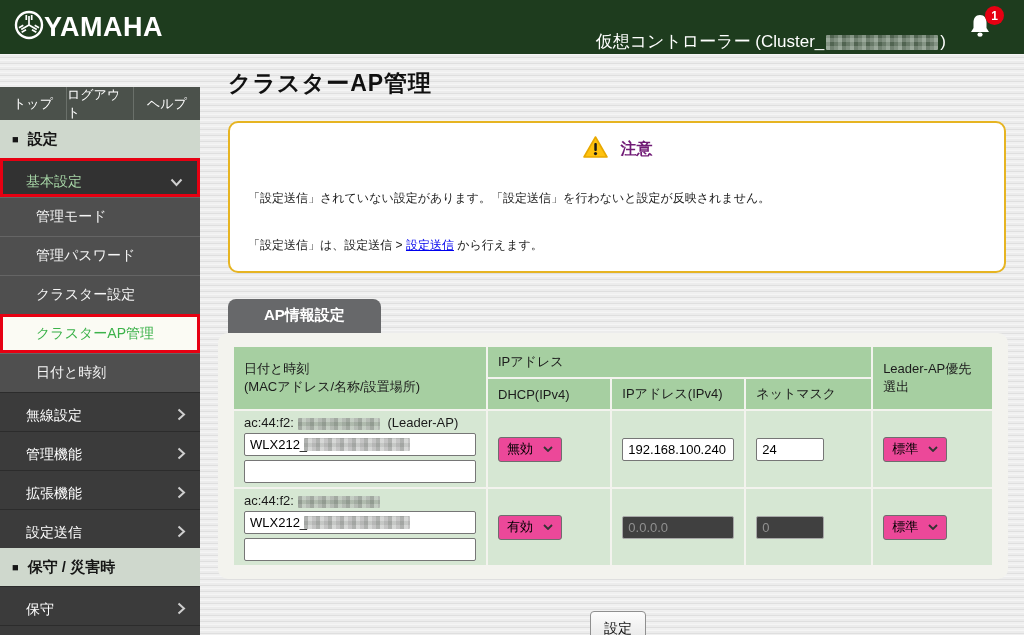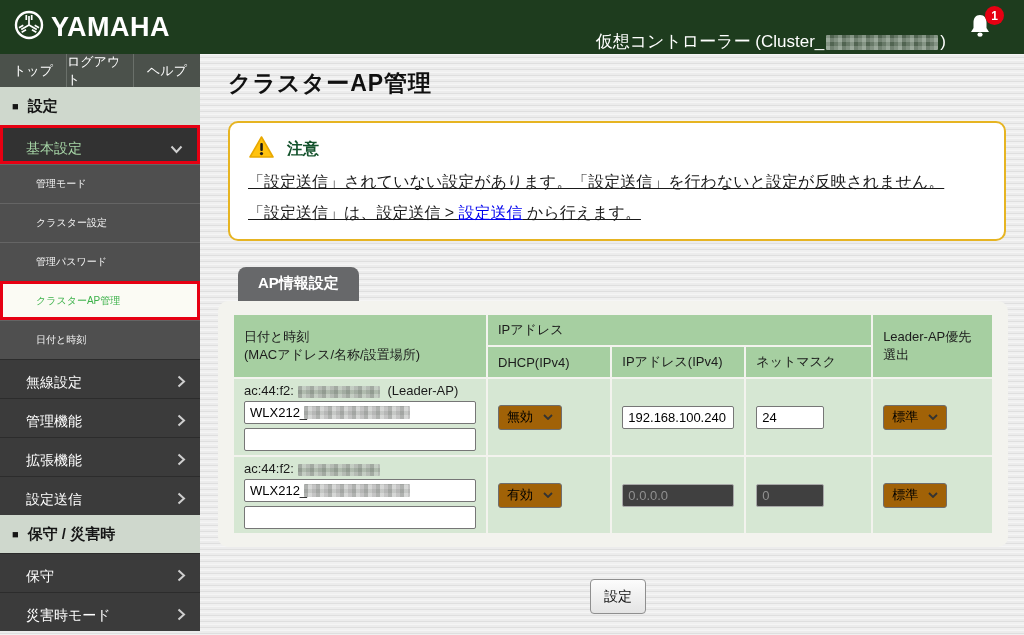--- a/index.html
+++ b/index.html
@@ -7,76 +7,76 @@
   body {
     width:1024px; height:635px; overflow:hidden;
     font-family:"Liberation Sans","DejaVu Sans",sans-serif;
     background:#e9e9e9;
   }
   
   .app-header {
     height:54px; background:#1e3c1e; display:flex;
     align-items:center; justify-content:space-between; padding:0 30px 0 14px;
   }
-  .brand { display:flex; align-items:center; gap:7px; }
+  .brand { display:flex; align-items:center; }
   .brand-text { color:#fff; font-size:27px; font-weight:bold; letter-spacing:0.5px; }
   .header-right { display:flex; align-items:center; gap:22px; }
   .ctrl-title { color:#fff; font-size:17px;margin-top:28px; }
   .bell-wrap { position:relative; width:26px; height:28px; cursor:pointer; }
   .badge {
     position:absolute; top:-7px; right:-10px; width:19px; height:19px;
     background:#e60012; border-radius:50%; color:#fff; font-size:12px;
     display:flex; align-items:center; justify-content:center; font-weight:bold;
   }
   
   .layout {
     display:flex; height:581px;
     background:repeating-linear-gradient(180deg,#f5f5f5 0 1px,#ececec 1px 3px,#dfdfdf 3px 4px,#f0f0f0 4px 6px);
   }
   .sidebar { width:200px; flex:none; }
-  .side-tabs { display:flex; height:33px; background:#4b514b; }
+  .side-tabs { display:flex; height:33px; background:#4b514b;margin-top:33px; }
   .side-tab {
     flex:1; display:flex; align-items:center; justify-content:center;
     color:#fff; font-size:13px; border-right:1px solid #6a706a; cursor:pointer;
   }
   .side-tab:last-child { border-right:none; }
   .side-section {
     height:38px; background:#cfd8cd; color:#161616; display:flex;
     align-items:center; padding-left:12px; font-size:15px; font-weight:bold; gap:9px;
   }
   .side-section .bullet { font-size:11px; }
   .menu-item {
     height:39px; background:#3b3b3b; color:#fff; display:flex; align-items:center;
     justify-content:space-between; padding:8px 14px 0 26px; font-size:14px;
     border-top:1px solid #2c2c2c; cursor:pointer;
   }
   .menu-item.parent-selected {
     background:#323232; color:#a8d8a8; border:3px solid #e60012; padding-left:23px;
   }
   .sub-item {
     height:39px; background:#4f4f4f; color:#f5f5f5; display:flex; align-items:center;
-    padding-left:36px; font-size:10px; border-top:1px solid #656565; cursor:pointer;
+    padding-left:36px; font-size:14px; border-top:1px solid #656565; cursor:pointer;
   }
   .sub-item.sub-active {
     background:#fbfbf4; color:#3cb24a; border:3px solid #e60012; padding-left:33px;
   }
   
   .main { flex:1; padding:14px 0 0 28px; }
   .page-title { margin:0; font-size:23px; color:#101010; font-weight:bold; letter-spacing:1px; }
   .notice {
     width:778px; margin-top:22px; background:#fff; border:2px solid #e6b422;
     border-radius:10px; padding:12px 18px 14px;
   }
-  .notice-head { display:flex; gap:12px; align-items:center; font-weight:bold; font-size:16px; color:#14532d; }
-  .notice-line { margin:7px 0 0; font-size:16px; color:#1a1a1a; line-height:24px;text-decoration:underline; }
+  .notice-head { display:flex; gap:12px; align-items:center; font-weight:bold; font-size:16px; color:#701a75;justify-content:center; }
+  .notice-line { margin:23px 0 0; font-size:12px; color:#1a1a1a; line-height:24px; }
   .notice a { color:#0000ee; text-decoration:underline; cursor:pointer; }
   .tabwrap { margin-top:26px; }
   .tab {
-    display:inline-block; margin-left:10px; background:#67686a; color:#fff;
-    font-weight:bold; font-size:15px; padding:7px 20px 8px; border-radius:8px 8px 0 0;
+    display:inline-block; background:#67686a; color:#fff;
+    font-weight:bold; font-size:15px; padding:7px 36px 8px; border-radius:8px 8px 0 0;
     position:relative; z-index:2;
   }
   .panel {
     width:790px; margin-left:-10px; background:#f3f3ee; border-radius:10px;
     padding:12px 14px; position:relative; z-index:1;
   }
   table.ap { border-collapse:separate; border-spacing:2px; width:100%; }
   table.ap th {
     background:#a6cfa1; font-weight:normal; font-size:13px; color:#1c1c1c;
     text-align:left; padding:5px 10px; height:30px;
@@ -87,21 +87,21 @@
     border:1px solid #767676; border-radius:2px; height:23px; font-size:13px;
     padding:0 5px; background:#fff; color:#000; font-family:inherit;
   }
   .ti:disabled { background:#404040; color:#909090; border-color:#a8a8a8; }
   .name-input,.loc-input { width:232px; display:block; }
   .name-input { margin-bottom:4px; }
   .ip-input { width:112px; }
   .mask-input { width:68px; }
   .input-wrap { position:relative; display:block; width:232px; }
   .fake-select {
-    display:inline-flex; align-items:center; background:#a16207; border:1px solid #6e6e6e;
+    display:inline-flex; align-items:center; background:#ec4899; border:1px solid #6e6e6e;
     border-radius:3px; height:25px; padding:0 8px; gap:10px; font-size:13px;
     color:#000; cursor:pointer;
   }
   .submit-row { width:780px; text-align:center; margin-top:32px; }
   .submit-btn {
     min-width:54px; height:35px; background:linear-gradient(#fcfcfc,#e4e4e4);
     border:1px solid #8f8f8f; border-radius:4px; font-size:14px; color:#111;
     padding:0 13px; font-family:inherit; cursor:pointer;
   }
   
@@ -179,24 +179,24 @@
         <svg width="13" height="9" viewBox="0 0 13 9">
             <path d="M1.5 1.5 L6.5 7 L11.5 1.5" stroke="#cfcfcf" stroke-width="2" fill="none"></path>
           </svg>
       </span>
     </div>
 
     <div class="sub-item">
       <span>管理モード</span>
     </div>
     <div class="sub-item">
+      <span>管理パスワード</span>
+    </div>
+    <div class="sub-item">
       <span>クラスター設定</span>
-    </div>
-    <div class="sub-item">
-      <span>管理パスワード</span>
     </div>
     <div class="sub-item sub-active">
       <span>クラスターAP管理</span>
     </div>
     <div class="sub-item">
       <span>日付と時刻</span>
     </div>
 
     <div class="menu-item">
       <span>無線設定</span>

